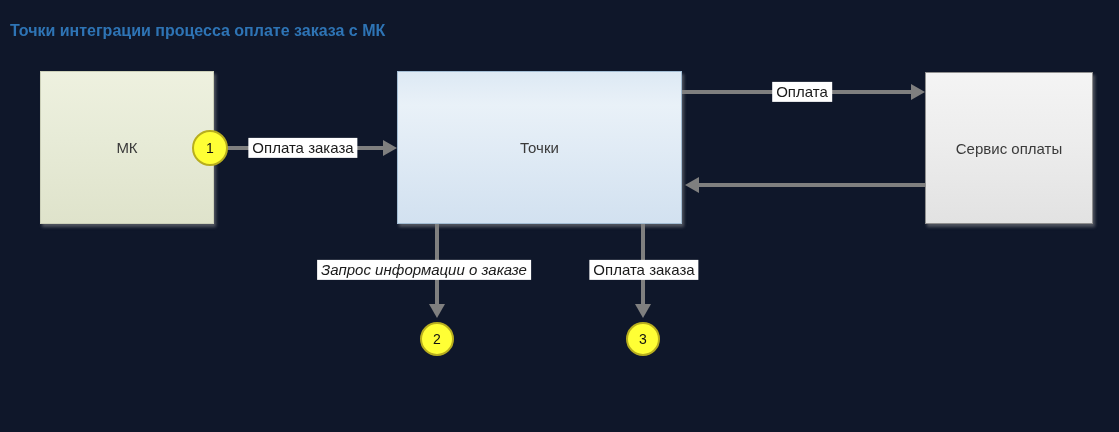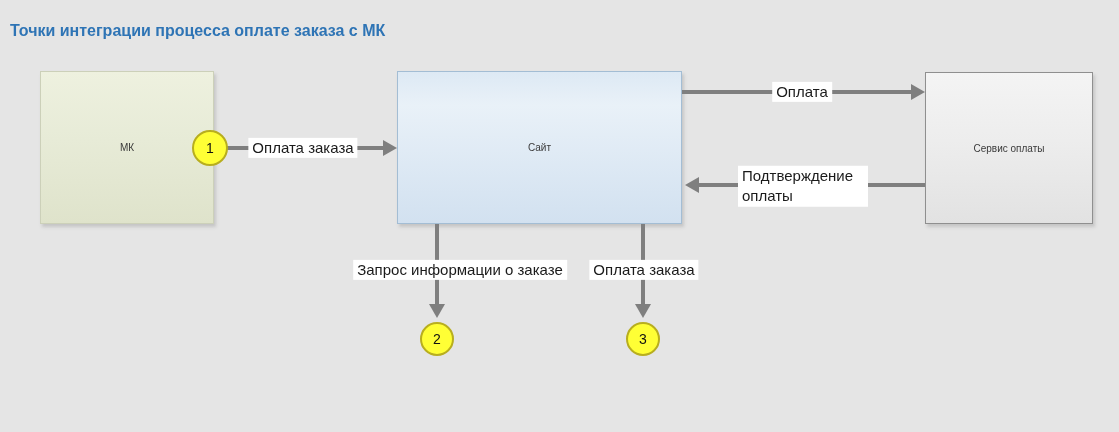--- a/index.html
+++ b/index.html
@@ -5,38 +5,38 @@
   html, body {
     margin: 0;
     padding: 0;
     background: #ffffff;
     font-family: "Liberation Sans", sans-serif;
   }
   #canvas {
     position: relative;
     width: 1119px;
     height: 432px;
-    background: #e5e5e5;
+    background: #0f172a;
     overflow: hidden;
   }
   .title {
     position: absolute;
     left: 10px;
     top: 22px;
     font-size: 16px;
     font-weight: bold;
     color: #2E74B5;
     white-space: nowrap;
   }
   .box {
     position: absolute;
     display: flex;
     align-items: center;
     justify-content: center;
-    font-size: 10px;
+    font-size: 15px;
     color: #3a3a3a;
     text-align: center;
     box-shadow: 2px 3px 3px rgba(160,160,160,0.45);
     box-sizing: border-box;
   }
   .box-mk {
     left: 40px; top: 71px; width: 174px; height: 153px;
     background: linear-gradient(180deg, #eef1df 0%, #e7ebd7 45%, #dfe3cb 100%);
     border: 1px solid #ccd0b9;
   }
@@ -104,44 +104,43 @@
 <body>
 
 <div id="canvas">
 
   <div class="title">Точки интеграции процесса оплате заказа с МК</div>
 
   <div class="box box-mk">
     <span>МК</span>
   </div>
   <div class="box box-site">
-    <span>Сайт</span>
+    <span>Точки</span>
   </div>
   <div class="box box-payment">
     <span>Сервис оплаты</span>
   </div>
 
   <div class="hline" style="left:226px; top:146px; width:158px;"></div>
   <div class="arrowhead ah-right" style="left:383px; top:140px;"></div>
   <div class="edge-label" style="left:303px; top:148px;">Оплата заказа</div>
   <div class="badge badge-1">
     <span>1</span>
   </div>
 
   <div class="hline" style="left:682px; top:90px; width:229px;"></div>
   <div class="arrowhead ah-right" style="left:911px; top:84px;"></div>
   <div class="edge-label" style="left:802px; top:92px;">Оплата</div>
 
   <div class="hline" style="left:699px; top:183px; width:226px;"></div>
   <div class="arrowhead ah-left" style="left:685px; top:177px;"></div>
-  <div class="edge-label wrap" style="left:803px; top:186px;">Подтверждение оплаты</div>
 
   <div class="vline" style="left:435px; top:224px; height:80px;"></div>
   <div class="arrowhead ah-down" style="left:429px; top:304px;"></div>
-  <div class="edge-label" style="left:460px; top:270px;">Запрос информации о заказе</div>
+  <div class="edge-label" style="left:424px; top:270px;font-style:italic;">Запрос информации о заказе</div>
   <div class="badge badge-2">
     <span>2</span>
   </div>
 
   <div class="vline" style="left:641px; top:224px; height:80px;"></div>
   <div class="arrowhead ah-down" style="left:635px; top:304px;"></div>
   <div class="edge-label" style="left:644px; top:270px;">Оплата заказа</div>
   <div class="badge badge-3">
     <span>3</span>
   </div>

